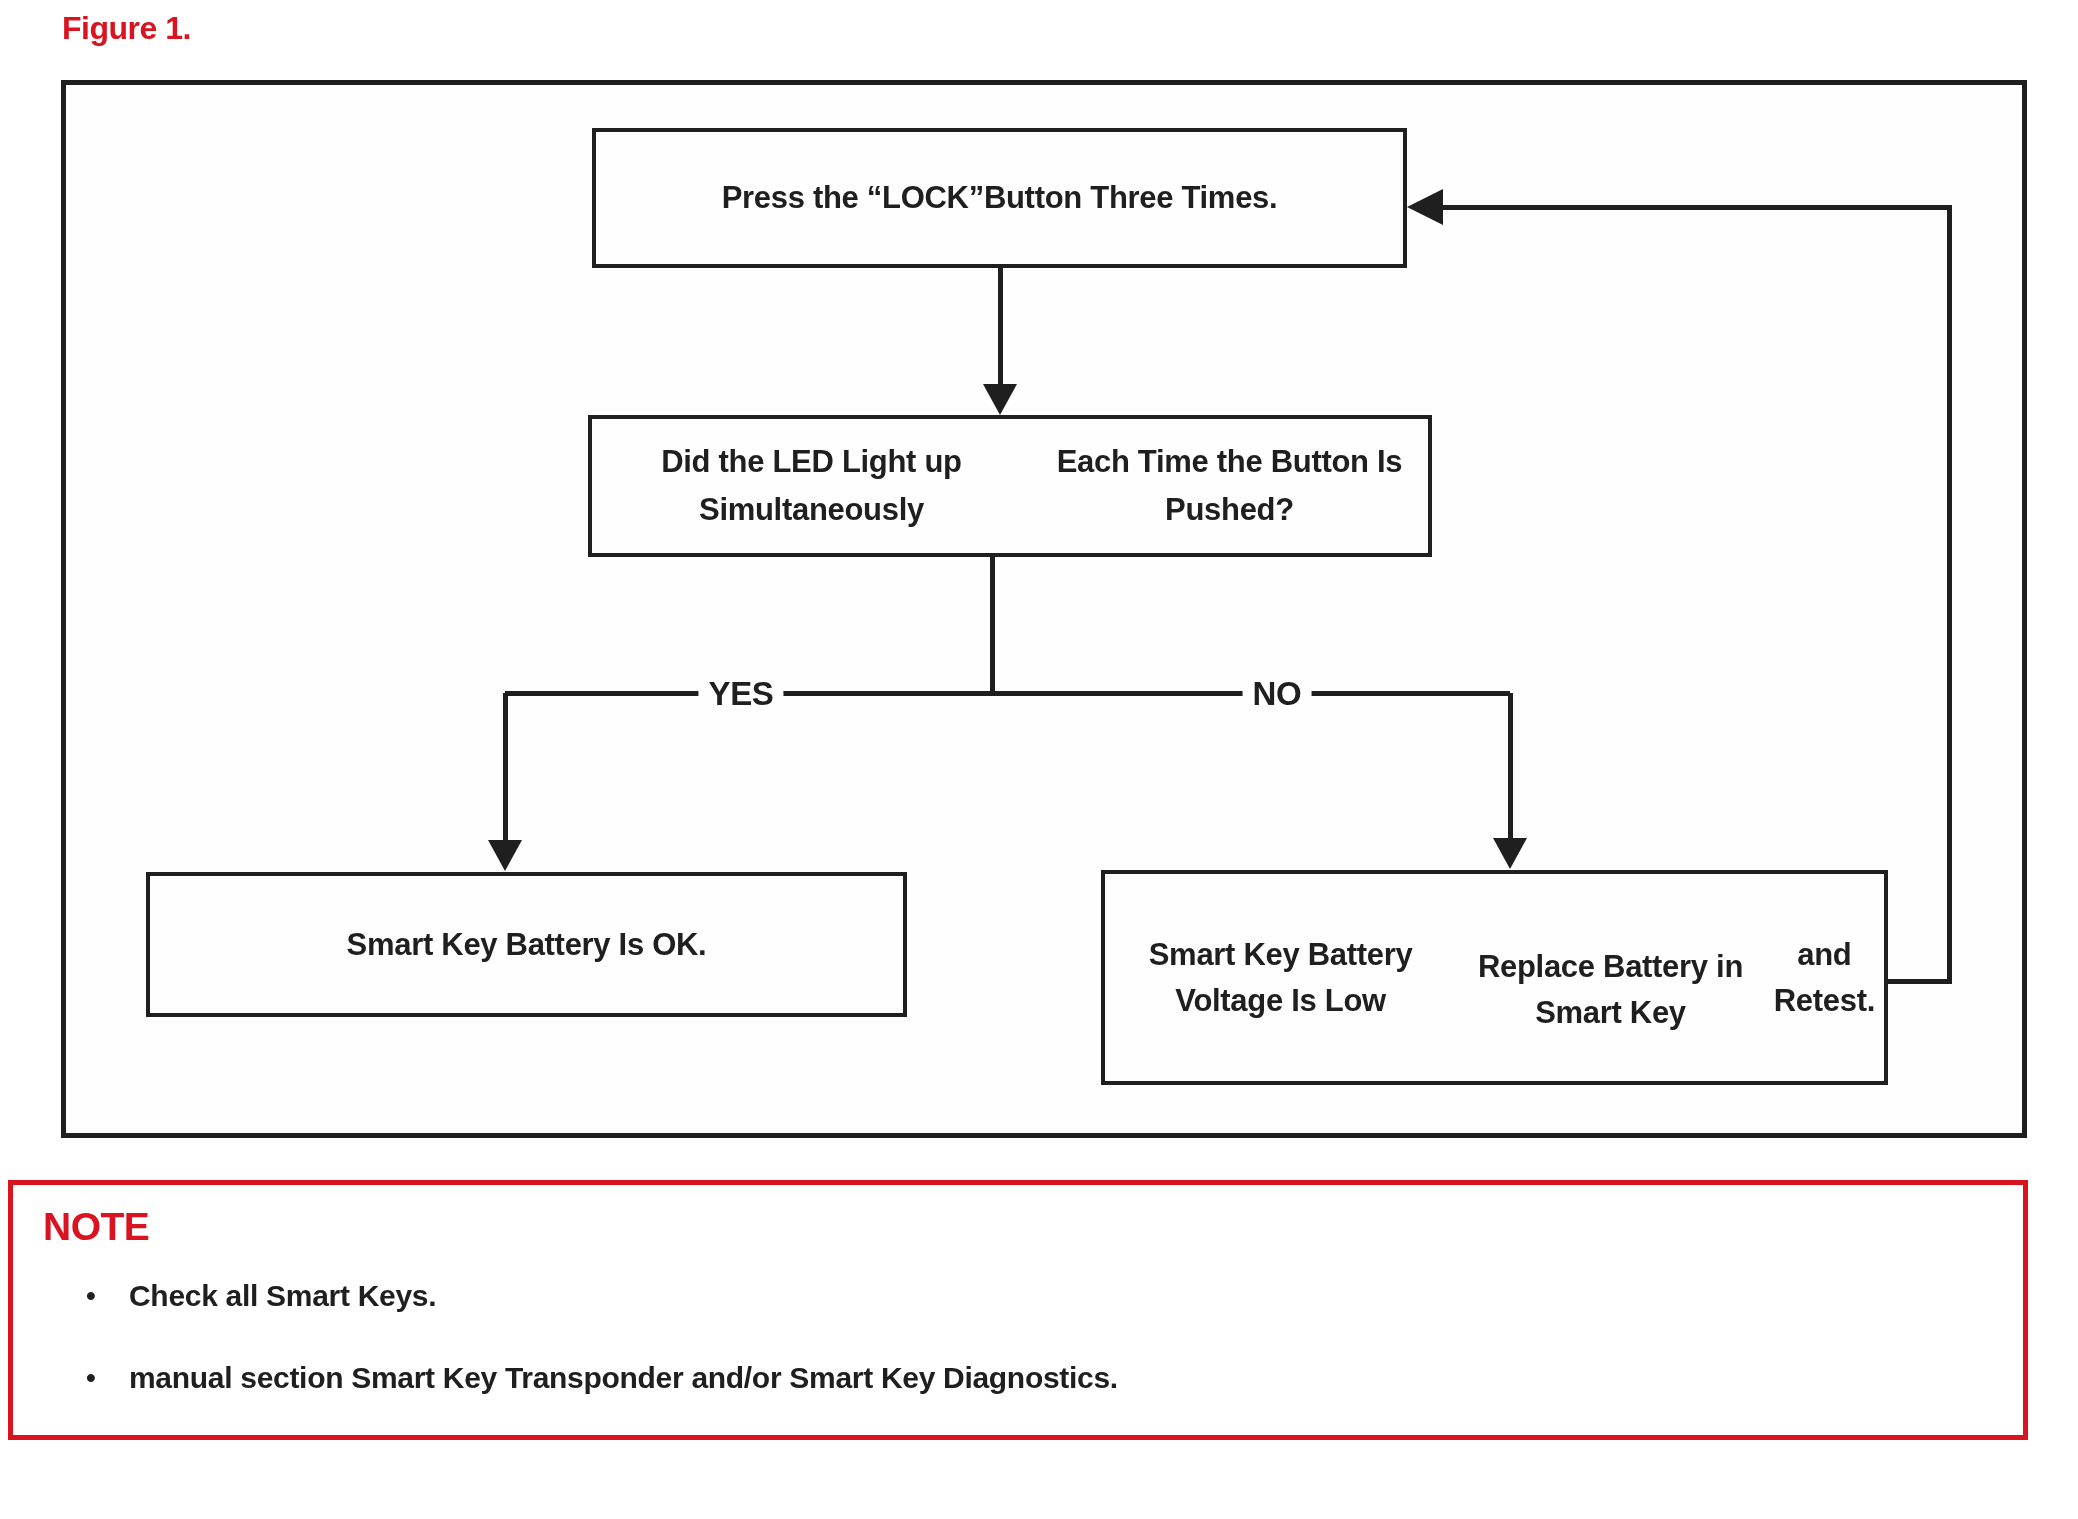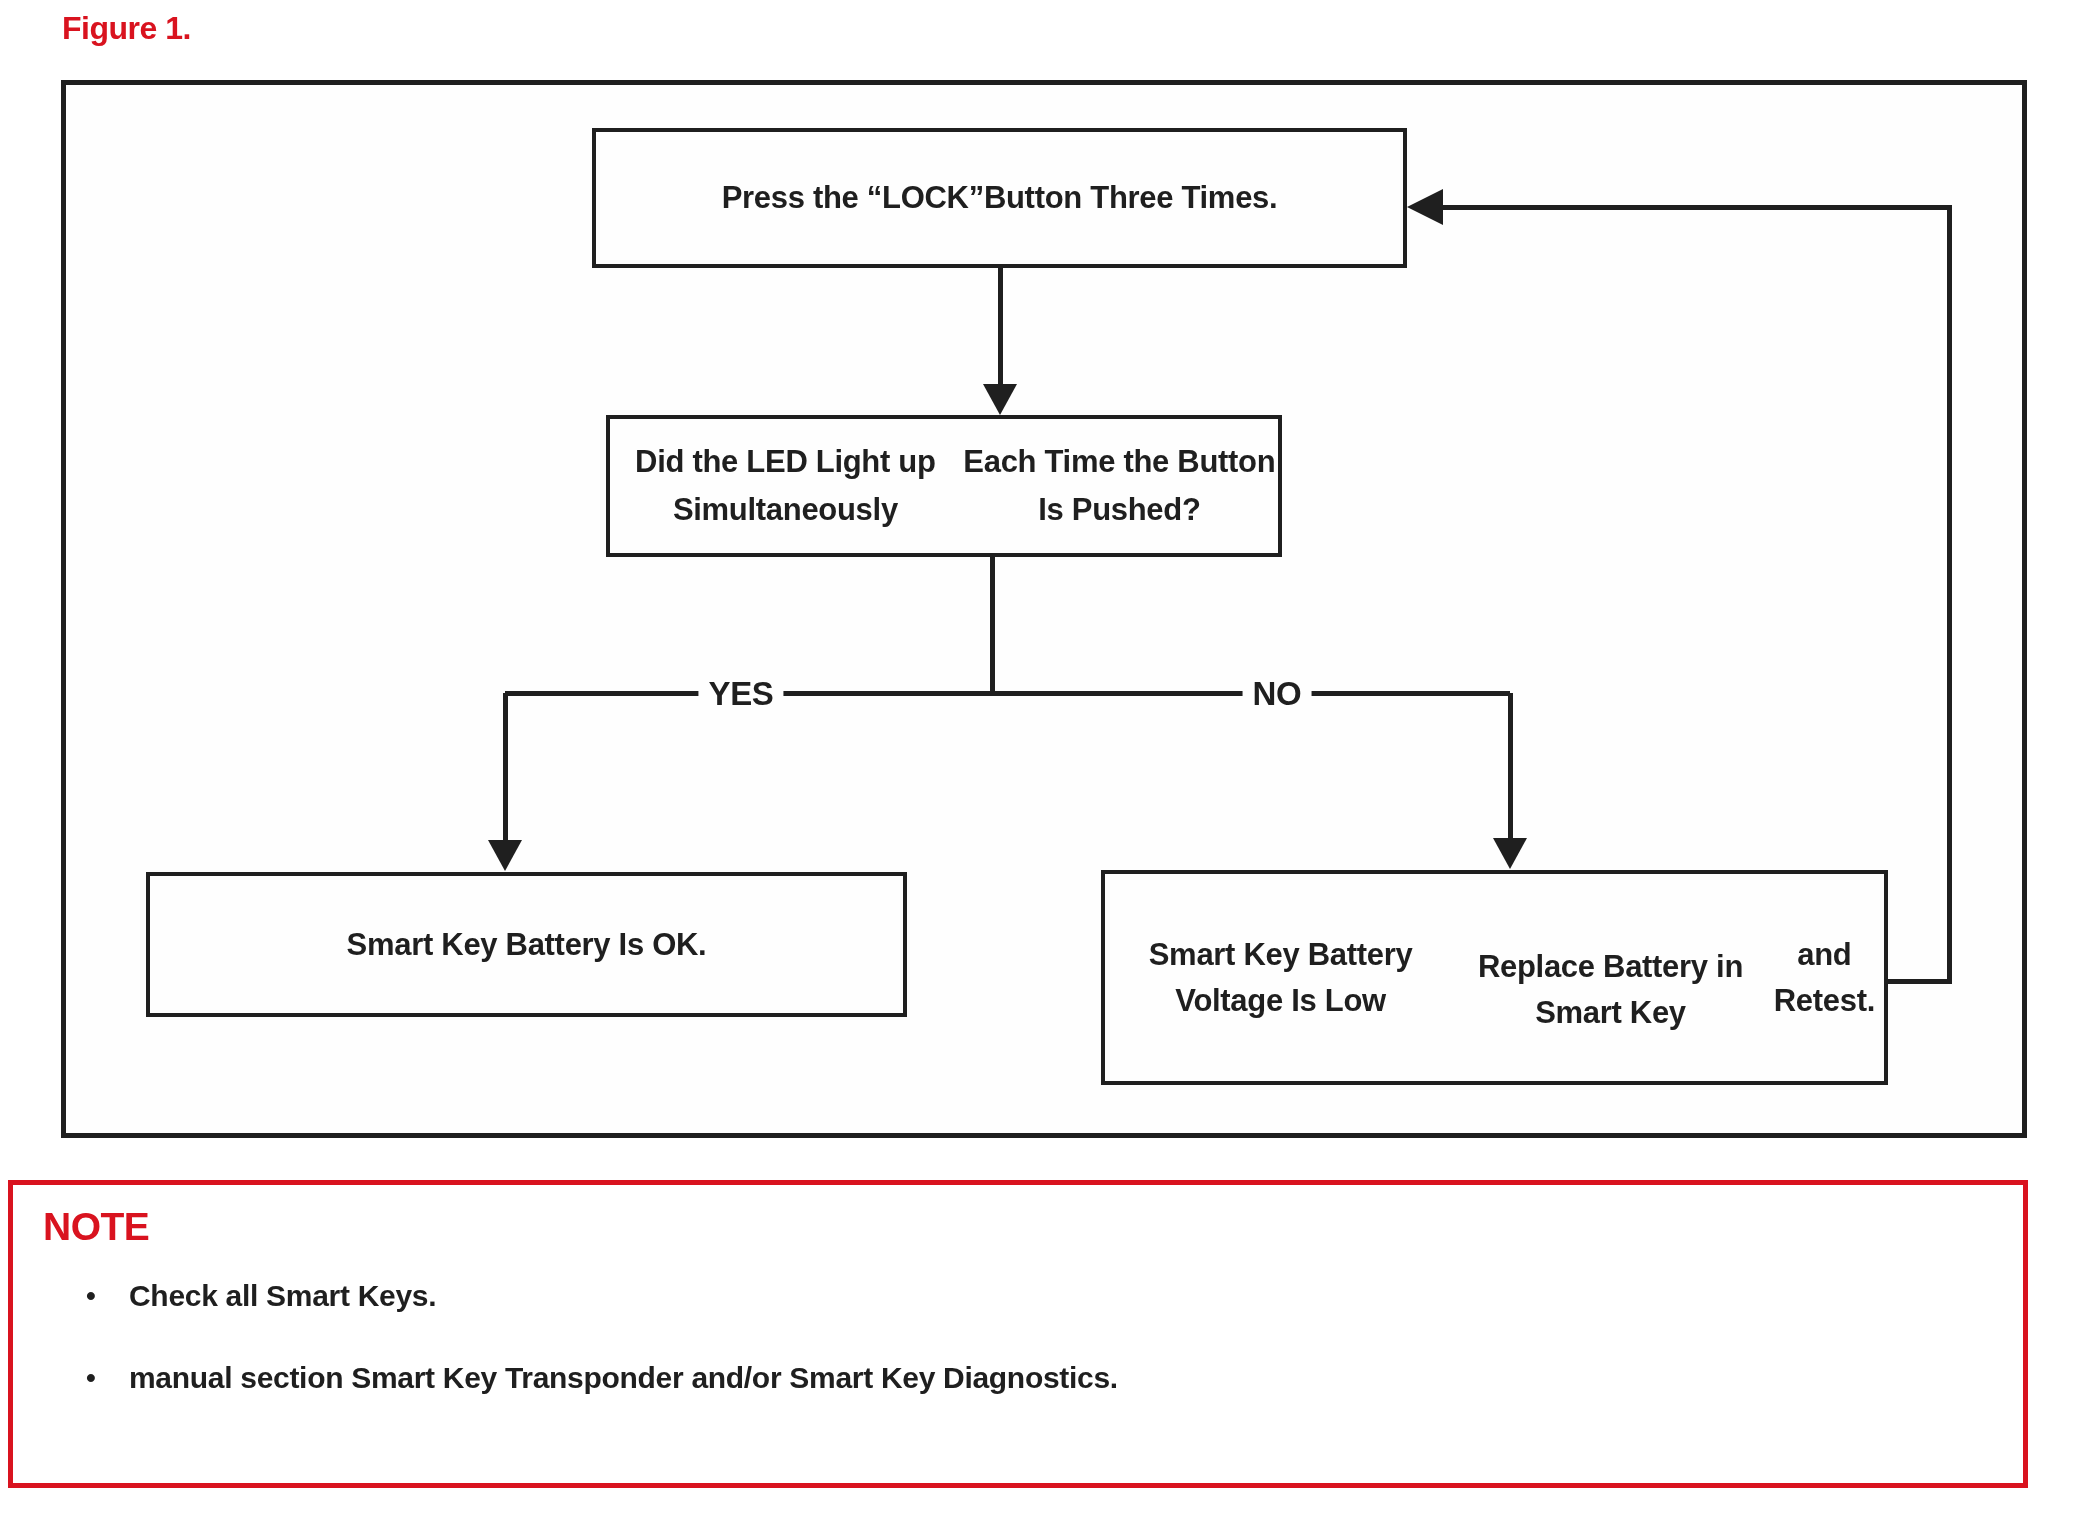--- a/index.html
+++ b/index.html
@@ -41,21 +41,21 @@
     flex-direction:row;
     justify-content:center;
     align-items:center;
     text-align:center;
     font-size:31px;
     line-height:48px;
     letter-spacing:-0.3px;
   }
   .node .ln{display:block;}
   .node-press-lock{left:592px; top:128px; width:815px; height:140px;}
-  .node-decision  {left:606px; top:415px; width:676px; height:142px;}
+  .node-decision  {left:588px; top:415px; width:844px; height:142px;}
   .node-ok        {left:146px; top:872px; width:761px; height:145px;}
   .node-low       {left:1101px; top:870px; width:787px; height:215px; line-height:46px;}
   .node-low .action{margin-top:24px;}
   .conn{position:absolute; background:var(--ink);}
   .arrow-down{
     position:absolute; width:0; height:0;
     border-left:17px solid transparent;
     border-right:17px solid transparent;
     border-top:31px solid var(--ink);
   }
@@ -69,21 +69,21 @@
     position:absolute;
     transform:translate(-50%,-50%);
     background:#fefefe;
     padding:0 10px;
     font-size:33px;
     letter-spacing:-0.3px;
   }
   .note-box{
     position:absolute;
     left:8px; top:1180px;
-    width:2020px; height:308px;
+    width:2020px; height:260px;
     border:5px solid var(--accent-red);
     background:#ffffff;
     box-sizing:border-box;
   }
   .note-title{
     margin:20px 0 0 30px;
     font-size:39px;
     color:var(--accent-red);
     letter-spacing:-0.5px;
   }

